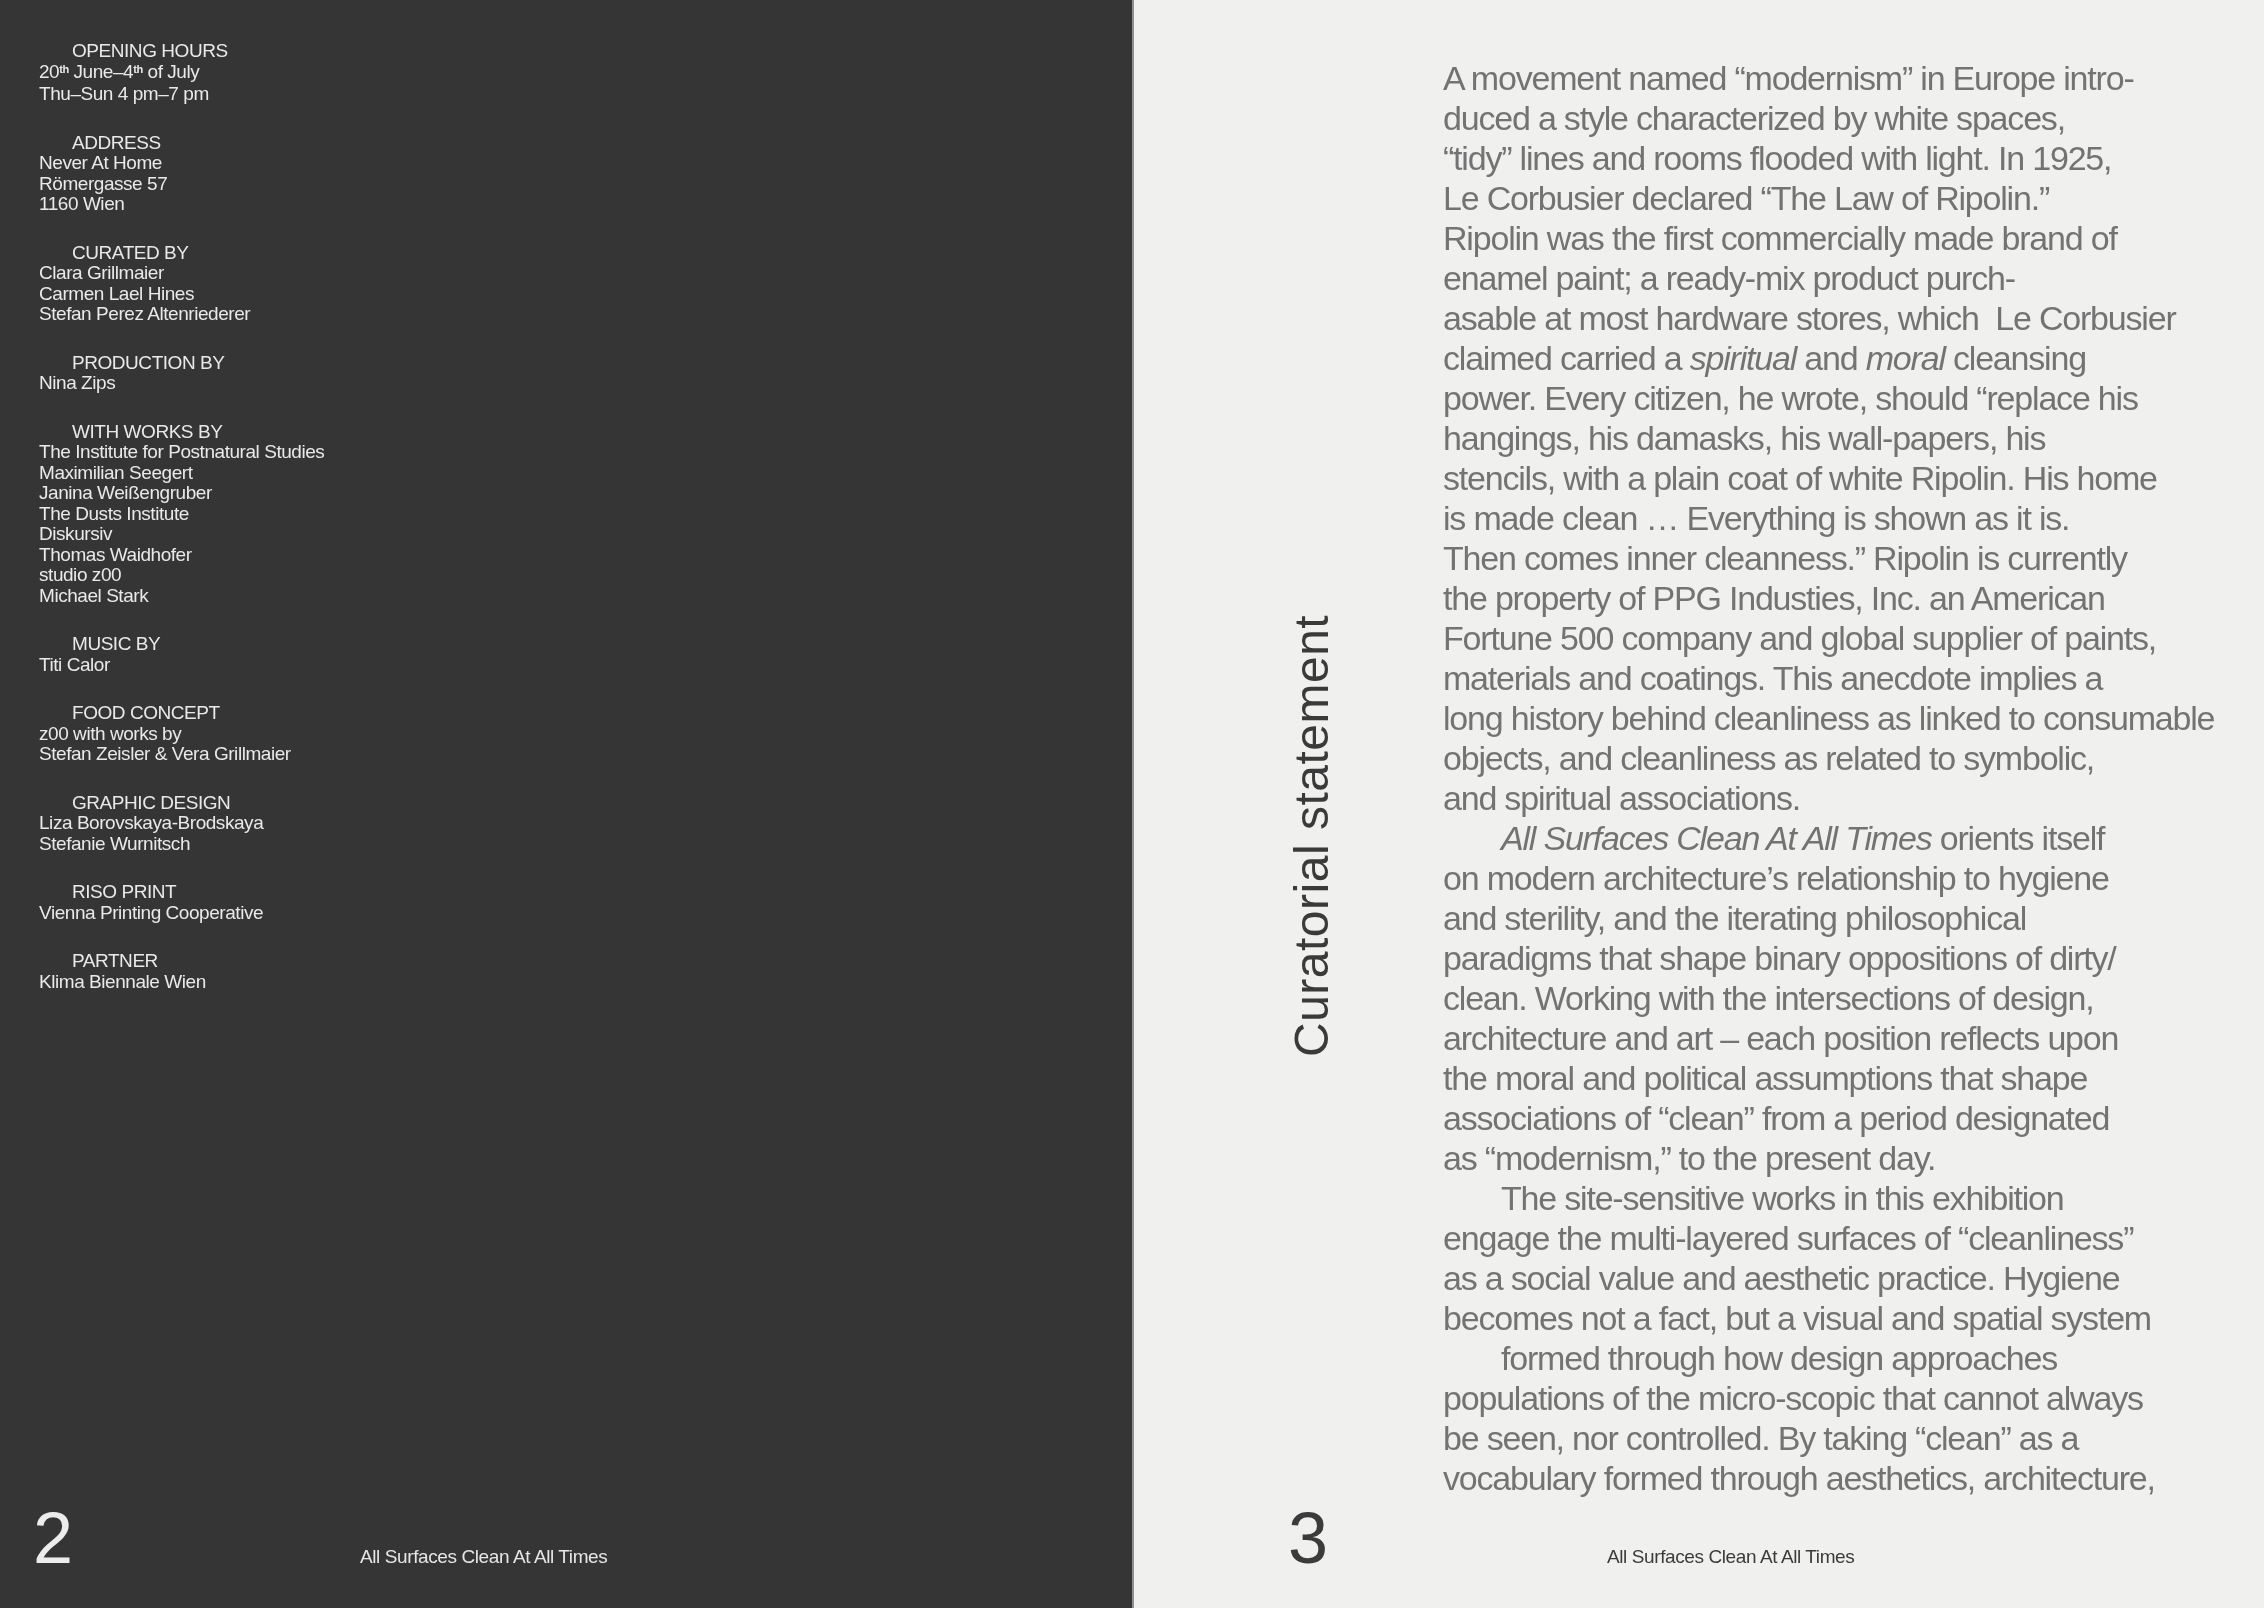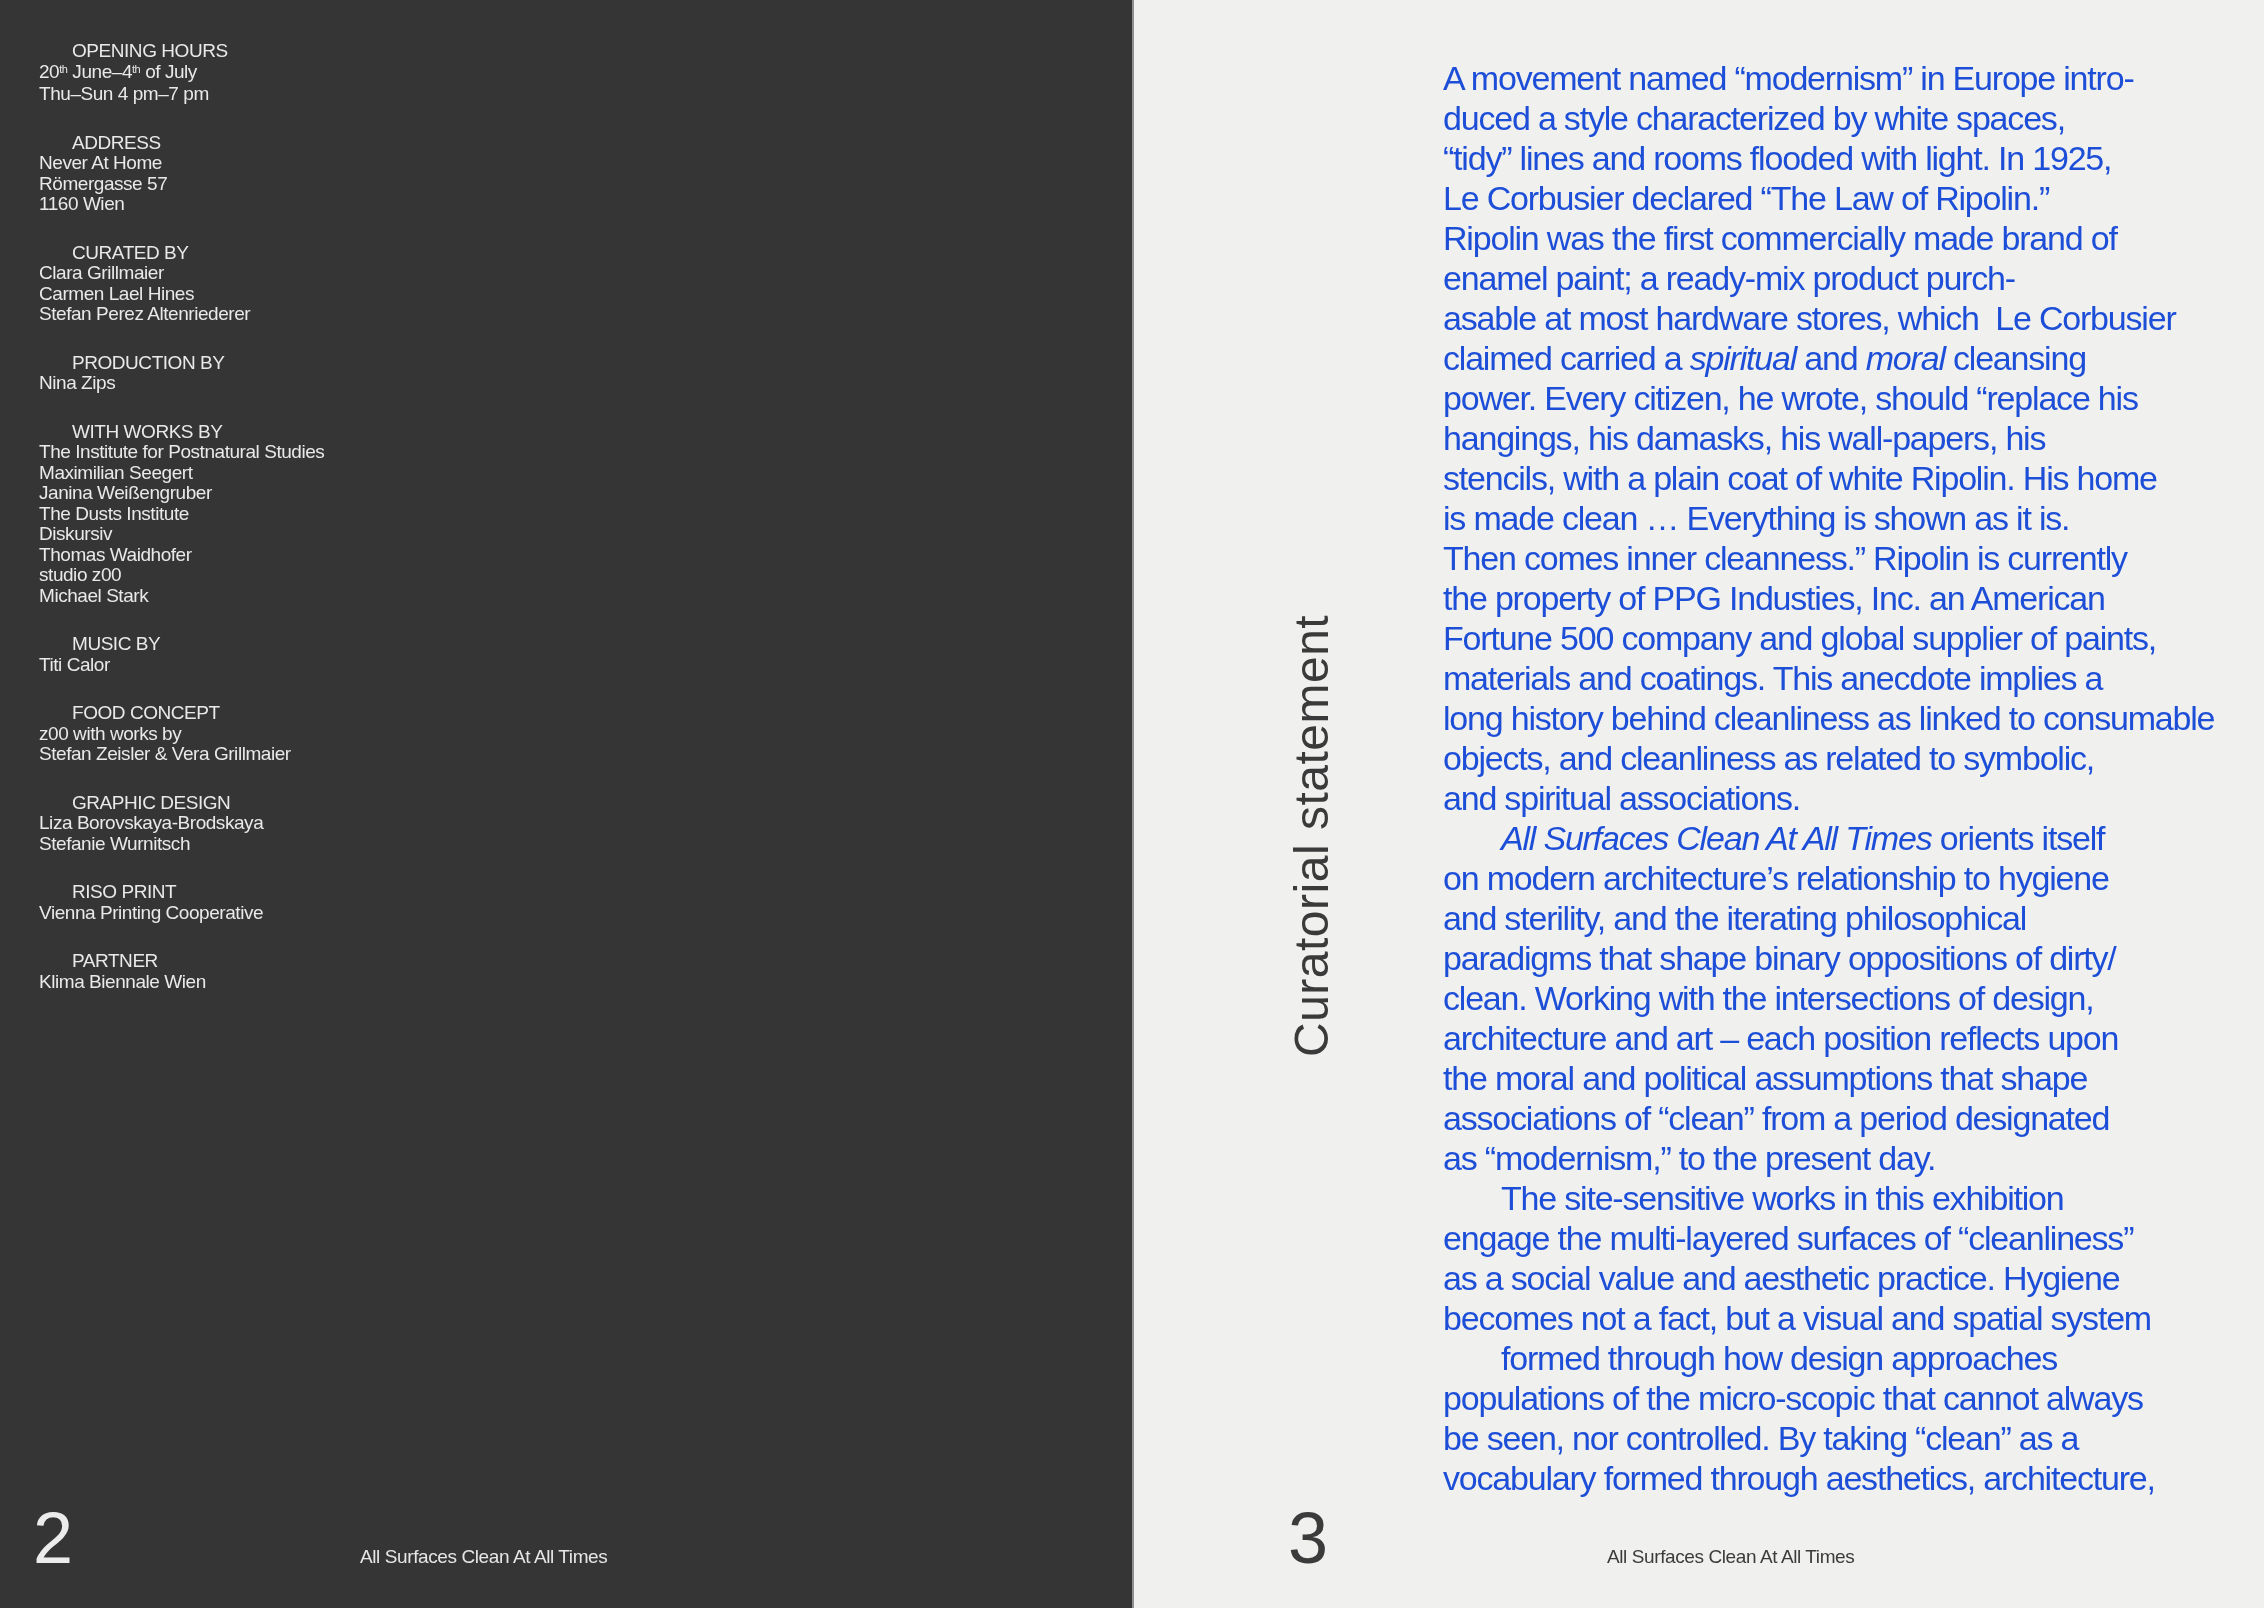--- a/index.html
+++ b/index.html
@@ -63,28 +63,29 @@
   .body-text {
     position: absolute;
     left: 311px; top: 58px;
     width: 815px;
     font-size: 34px;
     line-height: 40px;
     letter-spacing: -1.2px;
     white-space: pre;
     tab-size: 58px;
     -moz-tab-size: 58px;
-    color: #1d4ed8;
+    color: #737373;
   }
   .body-text em { font-style: italic; margin-top: 8px; }
   .credits sup {
     font-size: 58%;
     vertical-align: baseline;
     position: relative;
     top: -0.45em;
+    font-weight: bold;
   }
 
   
   .folio {
     position: absolute;
     top: 1502px;
     font-size: 72px;
     line-height: 1;
     font-weight: 400;
   }

